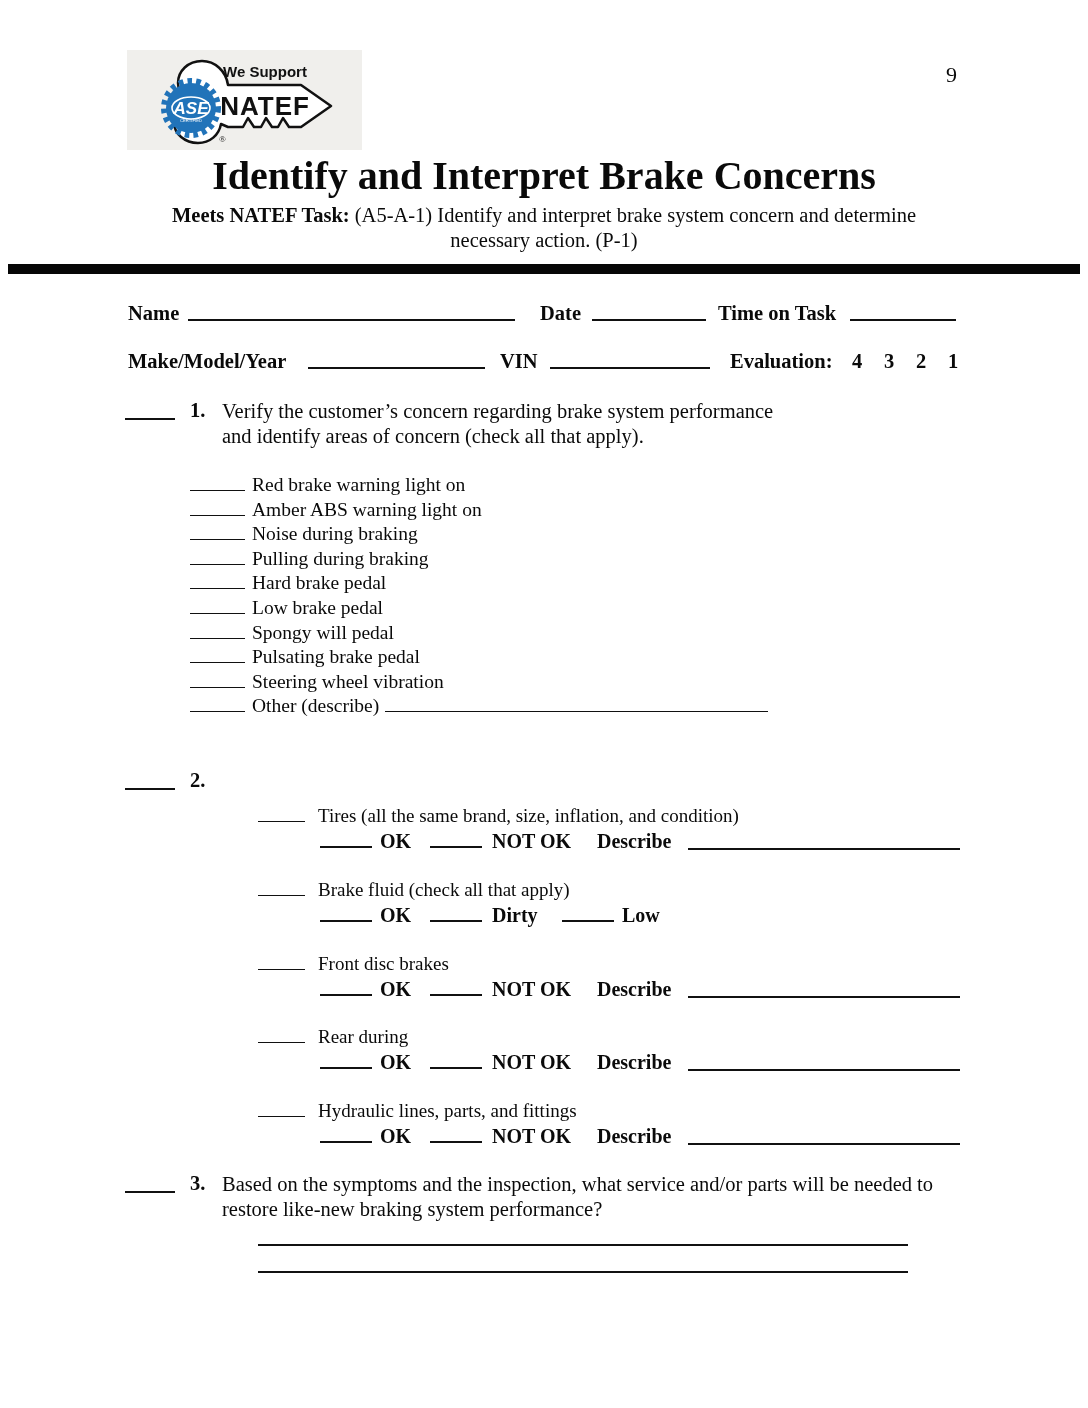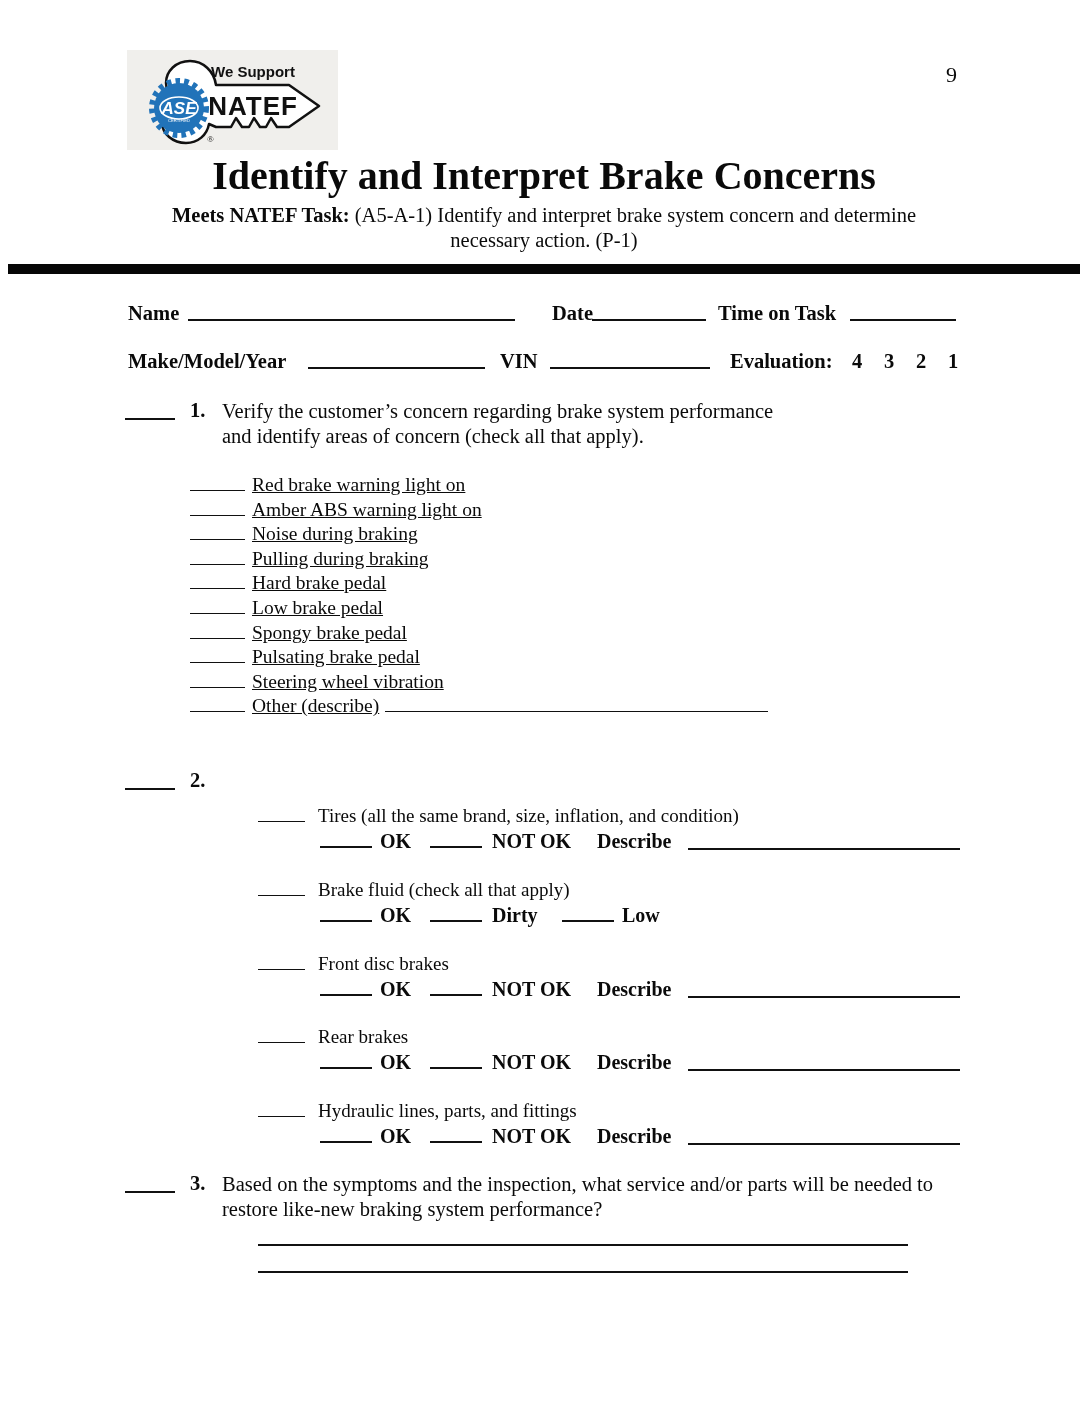--- a/index.html
+++ b/index.html
@@ -8,38 +8,38 @@
     position:relative; width:1088px; height:1408px; margin:0 auto;
     background:#ffffff; color:#0a0a0a;
     font-family:"Liberation Serif", serif; overflow:hidden;
   }
   .abs { position:absolute; }
   .b { font-weight:bold; }
   .center { text-align:center; width:100%; }
 
   .page-number { left:946px; top:62px; font-size:22px; }
 
-  .logo-box { left:127px; top:50px; width:211px; height:100px; background:#f0efec;
+  .logo-box { left:127px; top:50px; width:235px; height:100px; background:#f0efec;
               display:flex; align-items:center; justify-content:center; }
 
   .title { top:152px; font-size:40px; font-weight:bold; line-height:48px; }
   .subtitle { top:203px; font-size:20.5px; line-height:24.5px; }
 
   .divider-bar { left:8px; top:264px; width:1072px; height:10px; background:#060606; }
 
   .info-row { left:0; width:1088px; height:26px; font-size:20.5px; font-weight:bold; }
   .info-row .lbl { position:absolute; top:0; white-space:nowrap; }
   .fill { position:absolute; top:2px; height:17px; border-bottom:2px solid #111; }
   .eval-num { position:absolute; top:0; }
 
   .item-blank { position:absolute; left:125px; width:50px; height:0; border-bottom:2px solid #111; }
   .item-num { position:absolute; left:190px; font-size:20.5px; font-weight:bold; }
   .item-text { position:absolute; left:222px; font-size:20.5px; line-height:25px; width:780px; }
 
-  .checklist { left:190px; top:473px; width:820px; font-size:19.5px;text-decoration:underline; }
+  .checklist { left:190px; top:473px; width:820px; font-size:19.5px; }
   .concern-row { height:24.6px; line-height:24.6px; white-space:nowrap; }
   .check-blank { display:inline-block; width:55px; height:15px;
                  border-bottom:1.5px solid #111; margin-right:7px; }
   .other-line { display:inline-block; width:383px; height:15px;
                 border-bottom:1.5px solid #111; margin-left:6px; }
 
   .sections { left:258px; top:805px; width:760px; }
   .insp-section { position:relative; height:50px; margin-bottom:23.8px; }
   .insp-line-a { position:relative; height:25px; font-size:19px; white-space:nowrap;text-decoration:underline; }
   .a-blank { position:absolute; left:0; top:1px; width:47px; height:16px; border-bottom:1.5px solid #111; }
@@ -86,21 +86,21 @@
     <div><span class="b">Meets NATEF Task:</span>
       <span>(A5-A-1) Identify and interpret brake system concern and determine</span></div>
     <div>necessary action. (P-1)</div>
   </div>
 
   <div class="abs divider-bar"></div>
 
   <div class="abs info-row" style="top:302px;">
     <span class="lbl" style="left:128px;">Name</span>
     <span class="fill" style="left:188px; width:327px;"></span>
-    <span class="lbl" style="left:552px;">Date</span>
+    <span class="lbl" style="left:540px;">Date</span>
     <span class="fill" style="left:592px; width:114px;"></span>
     <span class="lbl" style="left:718px;">Time on Task</span>
     <span class="fill" style="left:850px; width:106px;"></span>
   </div>
 
   <div class="abs info-row" style="top:350px;">
     <span class="lbl" style="left:128px;">Make/Model/Year</span>
     <span class="fill" style="left:308px; width:177px;"></span>
     <span class="lbl" style="left:500px;">VIN</span>
     <span class="fill" style="left:550px; width:160px;"></span>
@@ -136,21 +136,21 @@
 
   <div class="concern-row">
     <span class="check-blank"></span><span class="concern-label">Hard brake pedal</span>
   </div>
 
   <div class="concern-row">
     <span class="check-blank"></span><span class="concern-label">Low brake pedal</span>
   </div>
 
   <div class="concern-row">
-    <span class="check-blank"></span><span class="concern-label">Spongy brake pedal</span>
+    <span class="check-blank"></span><span class="concern-label">Spongy will pedal</span>
   </div>
 
   <div class="concern-row">
     <span class="check-blank"></span><span class="concern-label">Pulsating brake pedal</span>
   </div>
 
   <div class="concern-row">
     <span class="check-blank"></span><span class="concern-label">Steering wheel vibration</span>
   </div>
 <div class="concern-row" id="other-row">
@@ -206,21 +206,21 @@
       <span class="b-span b-notok lbl-notok">NOT OK</span>
       <span class="b-span b-desc lbl-desc">Describe</span>
       <span class="b-descline"></span>
     </div>
 
   </div>
 
   <div class="insp-section">
     <div class="insp-line-a">
       <span class="a-blank"></span>
-      <span class="a-label insp-label">Rear brakes</span>
+      <span class="a-label insp-label">Rear during</span>
     </div>
     <div class="insp-line-b variant-oknotok">
       <span class="b-blank b-blank1"></span>
       <span class="b-span b-ok lbl-ok">OK</span>
       <span class="b-blank b-blank2"></span>
       <span class="b-span b-notok lbl-notok">NOT OK</span>
       <span class="b-span b-desc lbl-desc">Describe</span>
       <span class="b-descline"></span>
     </div>
 

